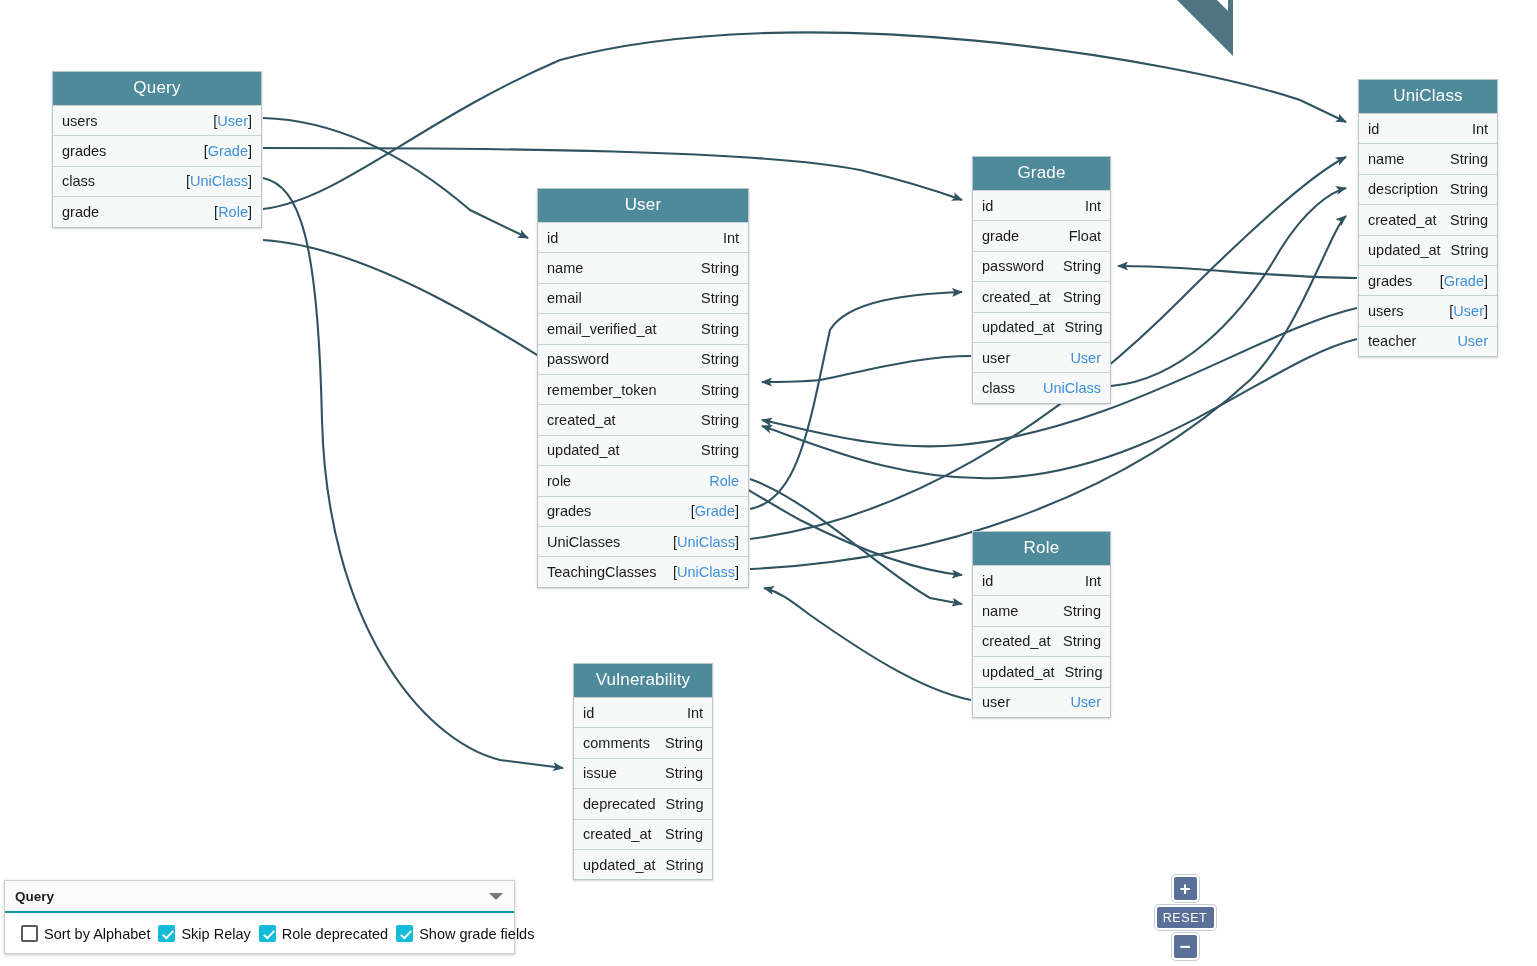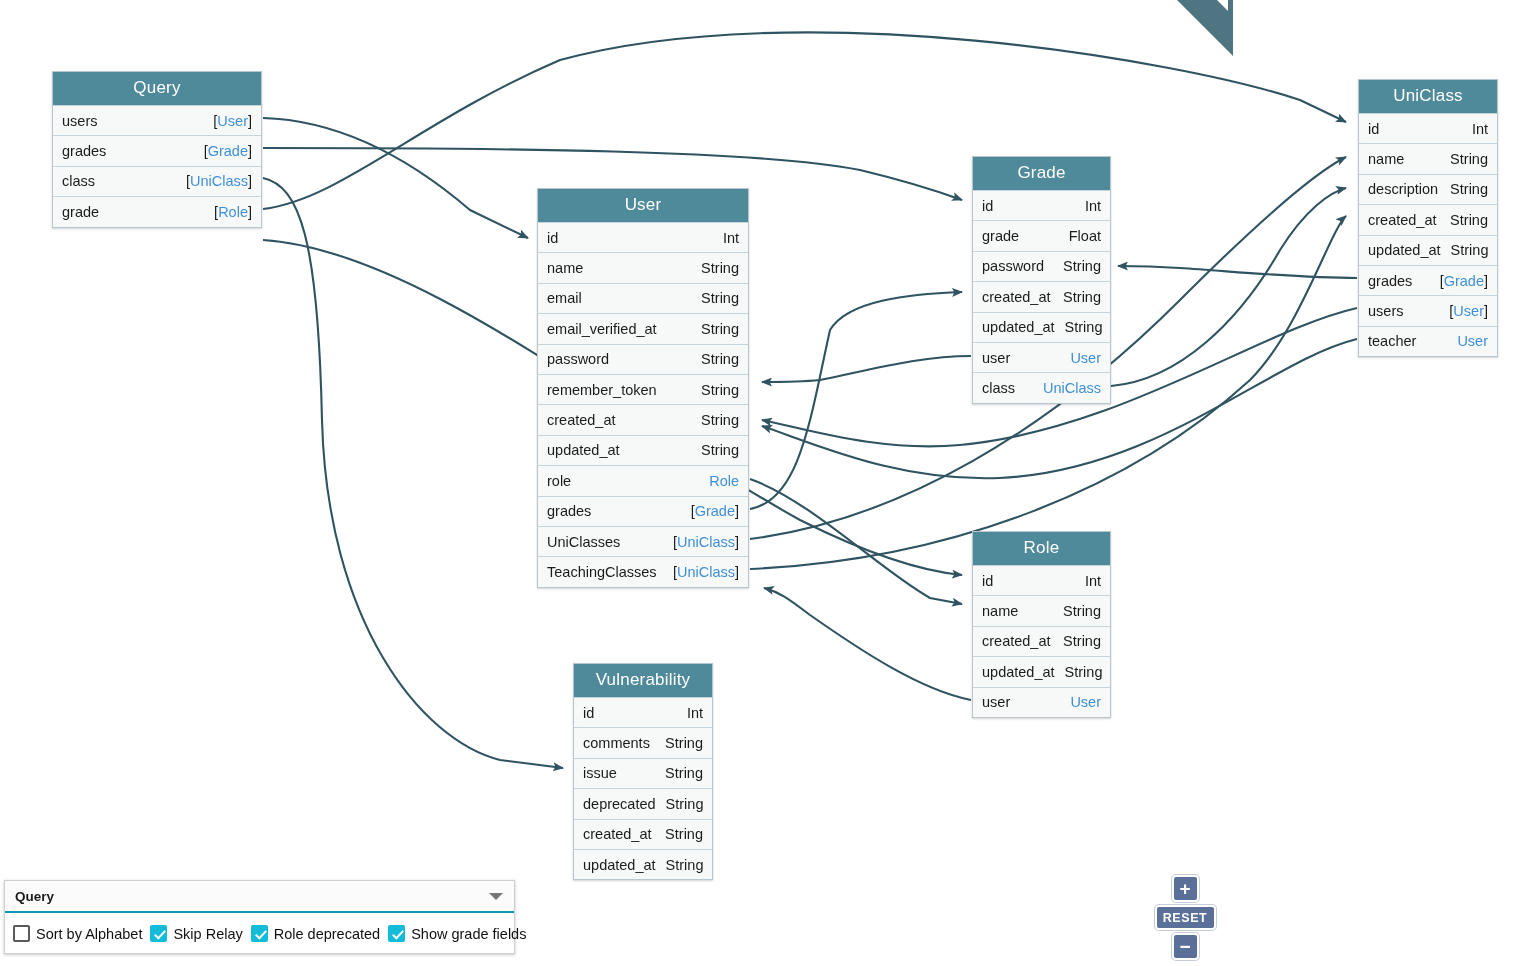--- a/index.html
+++ b/index.html
@@ -28,36 +28,36 @@
   
   #panel{position:absolute;left:4px;top:880px;width:511px;height:74px;
         background:#ffffff;border:1px solid #cfcfcf;box-shadow:0 1px 3px rgba(0,0,0,.22);
         box-sizing:border-box;}
   #panel-head{position:relative;height:30px;border-bottom:2px solid #089aab;
         display:flex;align-items:center;padding:0 10px;background:#fbfbfb;}
   #panel-title{font-size:13.5px;font-weight:bold;color:#1c1c1c;}
   #panel-caret{position:absolute;right:11px;top:12px;width:0;height:0;
         border-left:7px solid transparent;border-right:7px solid transparent;
         border-top:7px solid #777;}
-  #panel-opts{display:flex;align-items:center;height:41px;padding:0 8px;gap:8px;}
+  #panel-opts{display:flex;align-items:center;height:41px;padding:0 16px;gap:8px;}
   .opt{display:flex;align-items:center;gap:6px;font-size:14.5px;color:#111;white-space:nowrap;}
   .cbox{width:17px;height:17px;box-sizing:border-box;border:2px solid #5a5a5a;
         background:#fff;border-radius:2px;flex:none;}
   .cbox.on{background:#12bcd8;border-color:#12bcd8;position:relative;}
   .cbox.on::after{content:"";position:absolute;left:5px;top:1px;width:4px;height:9px;
         border:solid #fff;border-width:0 2.5px 2.5px 0;transform:rotate(43deg);}
 
   
   #zoomctl{position:absolute;right:17px;bottom:6px;width:62px;
         display:flex;flex-direction:column;align-items:center;gap:3px;}
   .zbtn{background:#5a7099;color:#fff;border:2px solid #ffffff;border-radius:4px;
         display:flex;align-items:center;justify-content:center;
         box-shadow:0 0 0 1px rgba(90,112,153,.35);}
   .zsq{width:23px;height:23px;font-size:19px;line-height:1;font-weight:bold;}
-  .zreset{width:57px;height:21px;font-size:12.5px;font-weight:bold;letter-spacing:.6px;}
+  .zreset{width:57px;height:21px;font-size:12.5px;font-weight:normal;letter-spacing:.6px;}
 
   
   #corner{position:absolute;right:0;top:0;width:0;height:0;
         border-top:56px solid #4f7582;border-left:56px solid transparent;}
   #corner-notch{position:absolute;right:5px;top:0;width:0;height:0;
         border-top:11px solid #ffffff;border-left:11px solid transparent;}
 </style>
 </head>
 <body>
 

